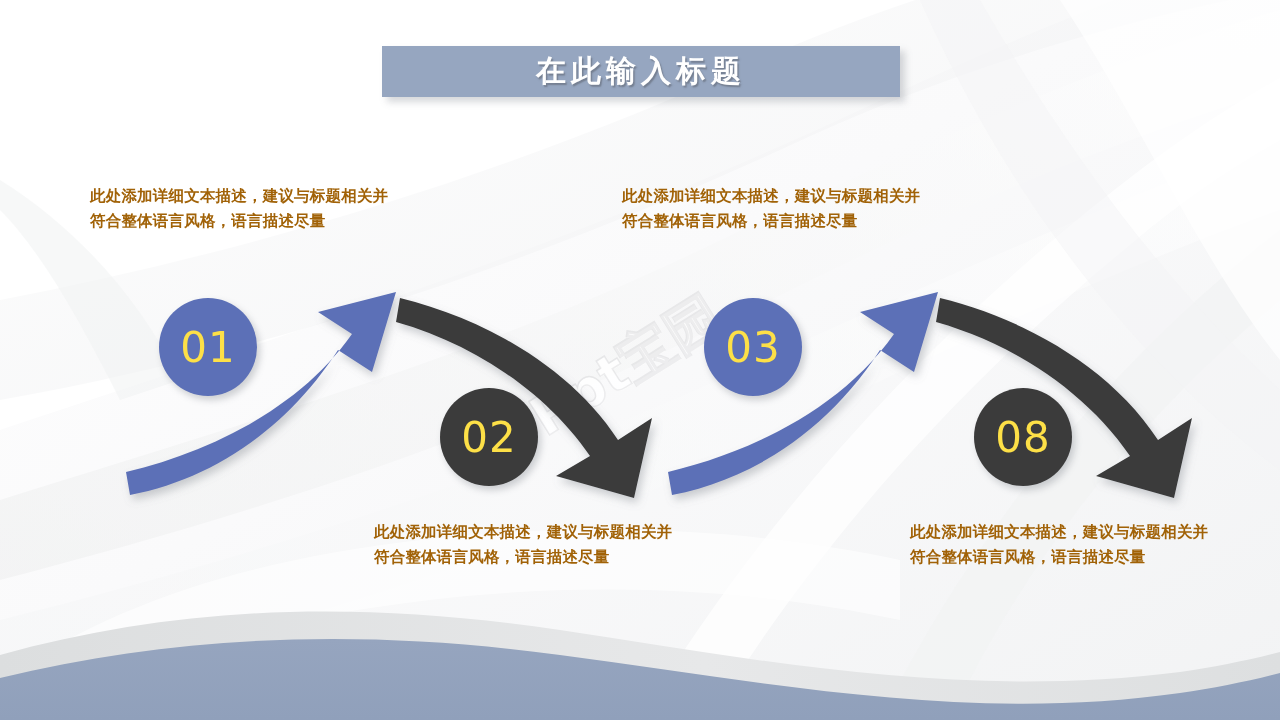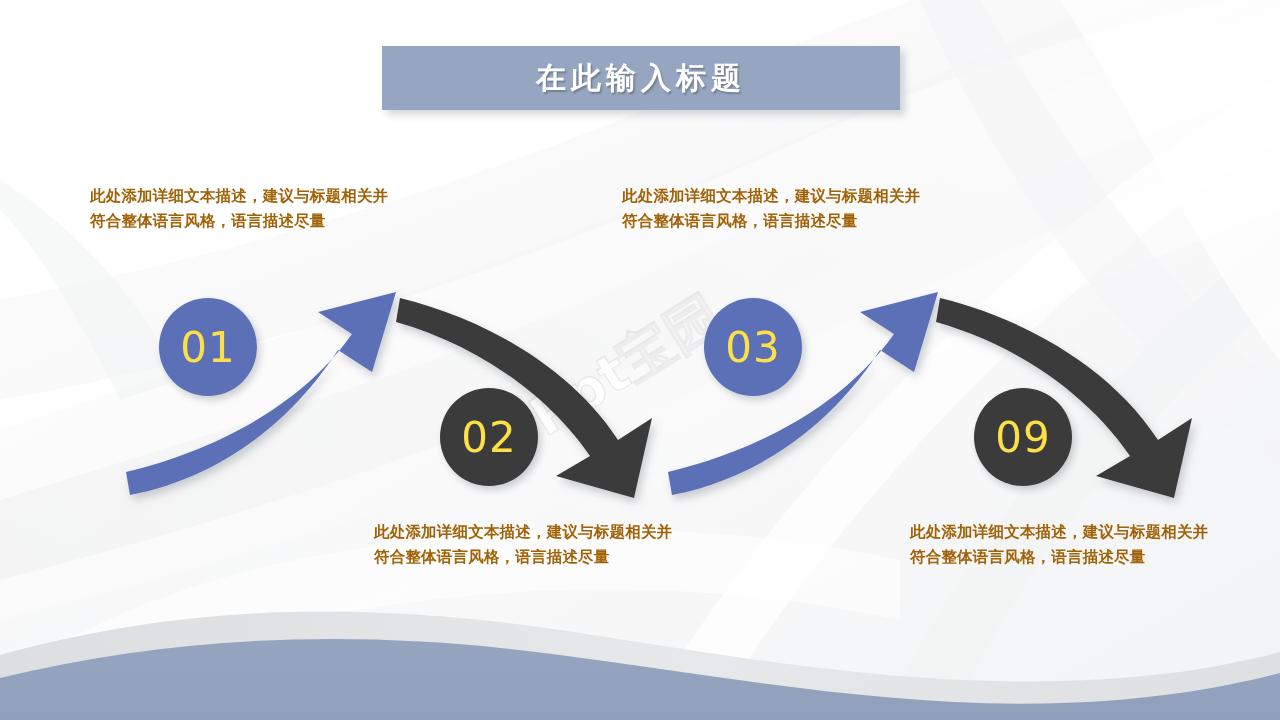--- a/index.html
+++ b/index.html
@@ -48,21 +48,21 @@
     font-family: "DejaVu Sans", "Liberation Sans", sans-serif;
     text-shadow: 0 1px 0 rgba(255,255,255,0.85);
   }
 
   
   .title-bar {
     position: absolute;
     left: 382px;
     top: 46px;
     width: 518px;
-    height: 64px;
+    height: 51px;
     background: #96a6c0;
     box-shadow: 5px 5px 7px rgba(120,125,135,0.30);
     display: flex;
     align-items: center;
     justify-content: center;
   }
   .title-text {
     color: #ffffff;
     font-size: 30px;
     font-weight: bold;
@@ -236,21 +236,21 @@
   <div class="circle blue c01">
     <span>01</span>
   </div>
   <div class="circle dark c02">
     <span>02</span>
   </div>
   <div class="circle blue c03">
     <span>03</span>
   </div>
   <div class="circle dark c04">
-    <span>09</span>
+    <span>08</span>
   </div>
 
   <div class="desc d1">此处添加详细文本描述，建议与标题相关并符合整体语言风格，语言描述尽量</div>
   <div class="desc d2">此处添加详细文本描述，建议与标题相关并符合整体语言风格，语言描述尽量</div>
   <div class="desc d3">此处添加详细文本描述，建议与标题相关并符合整体语言风格，语言描述尽量</div>
   <div class="desc d4">此处添加详细文本描述，建议与标题相关并符合整体语言风格，语言描述尽量</div>
 
   <div class="title-bar">
     <span class="title-text">在此输入标题</span>
   </div>

